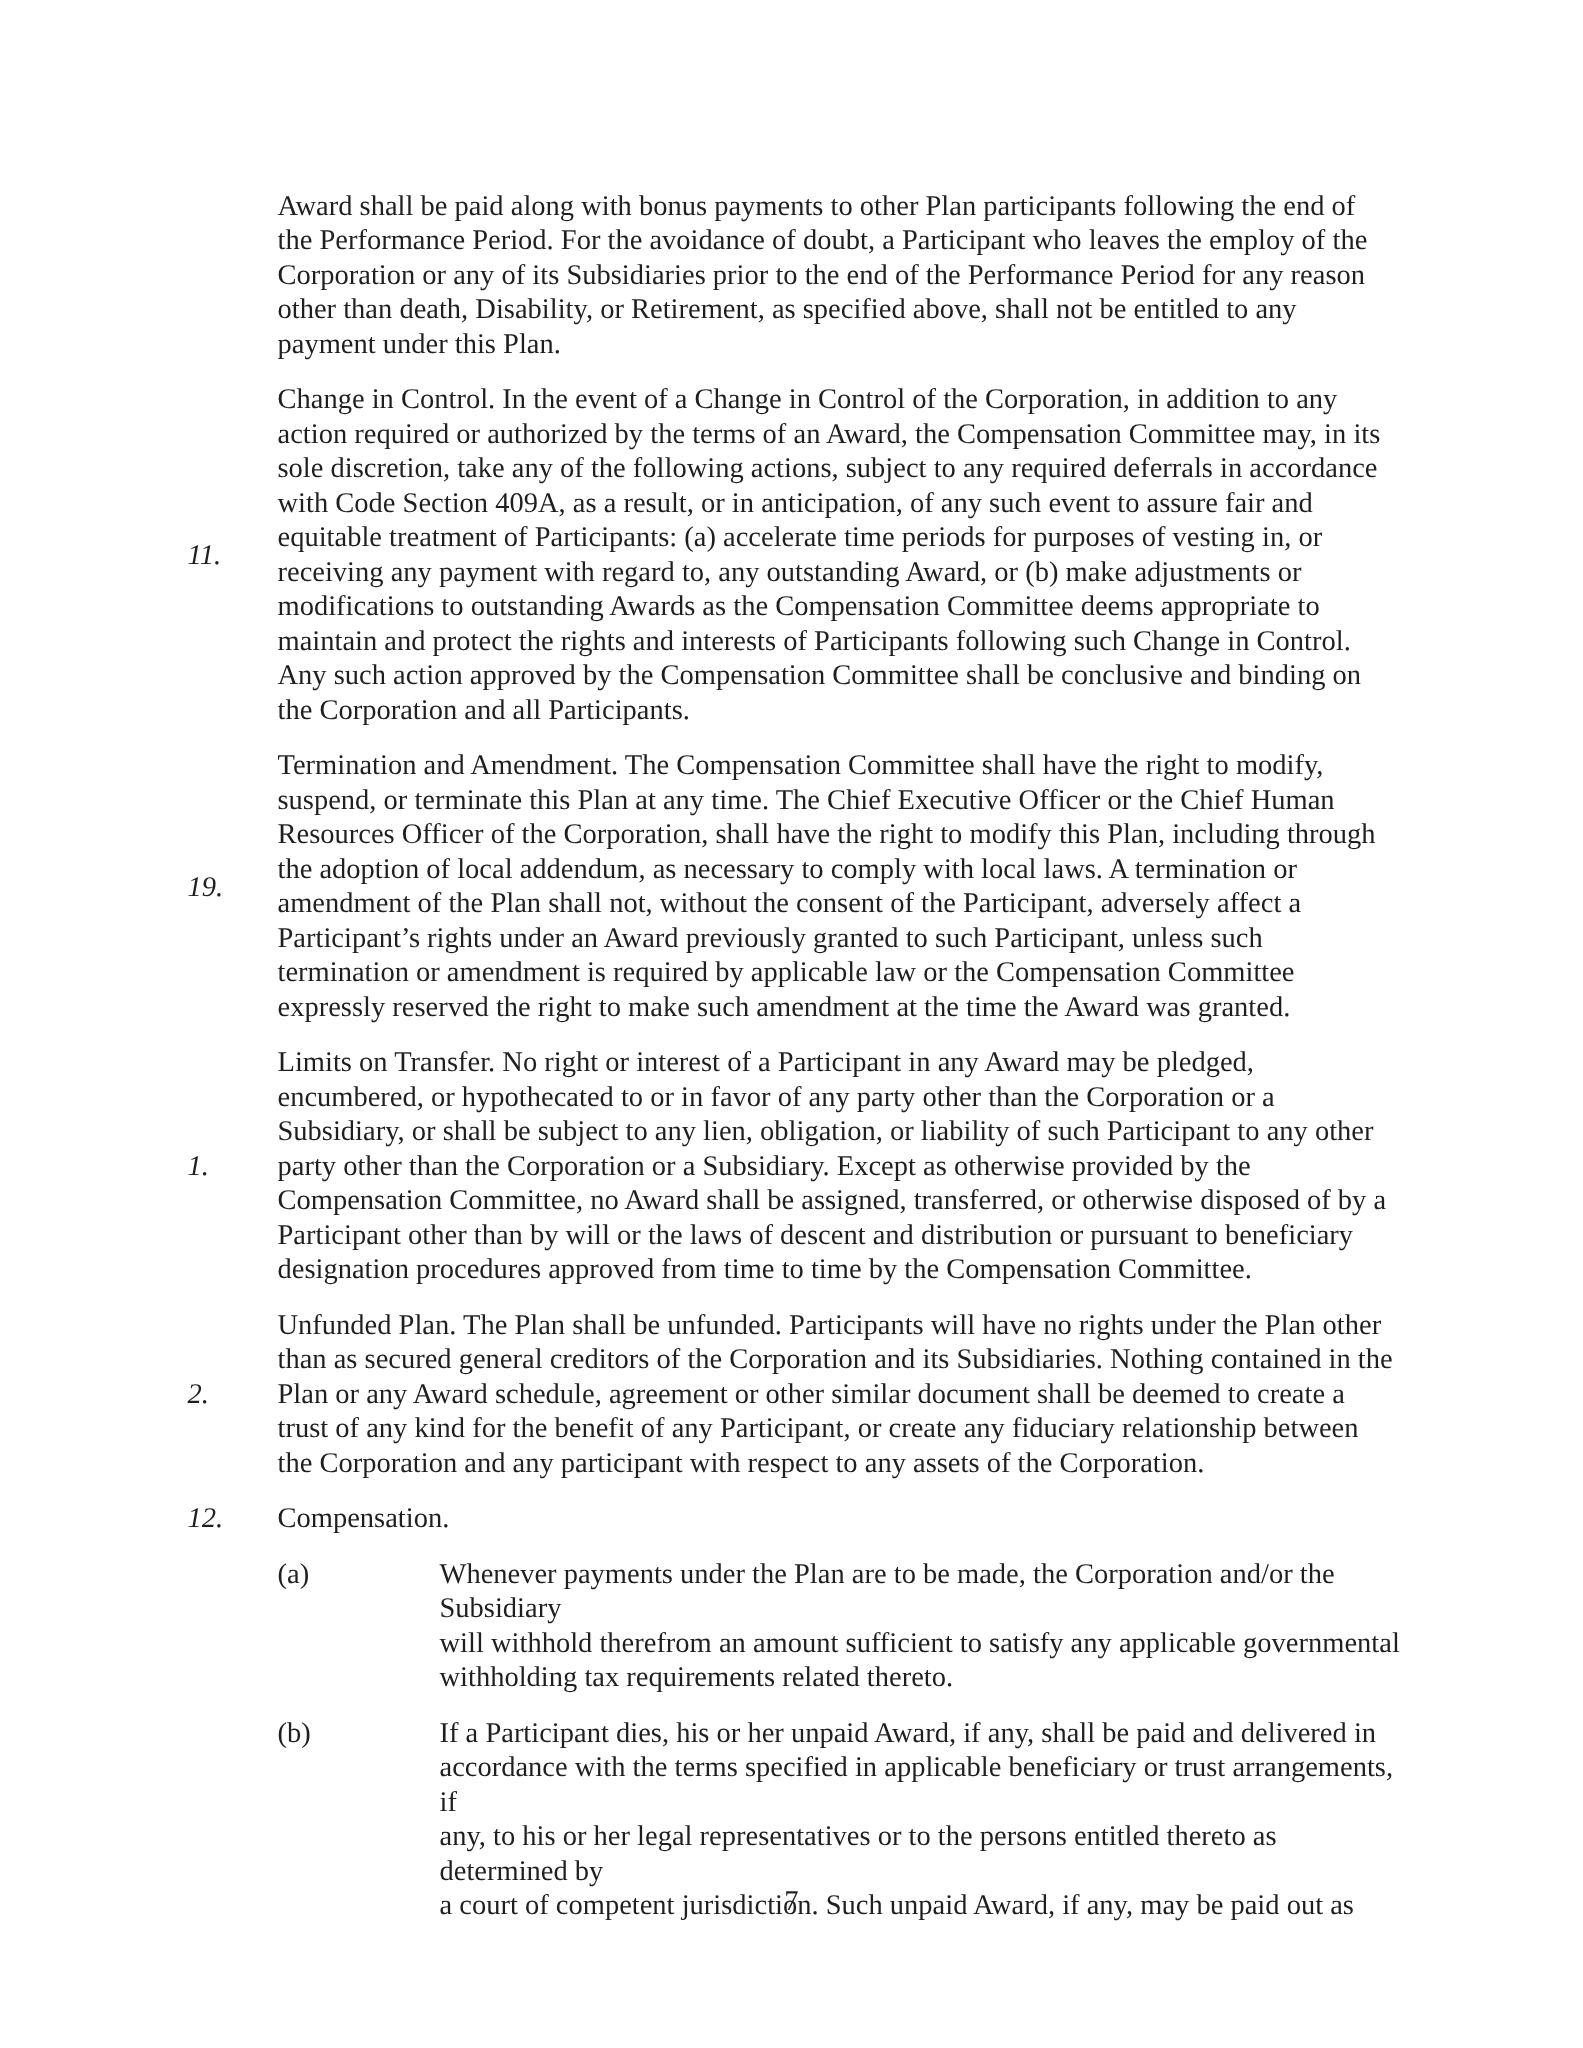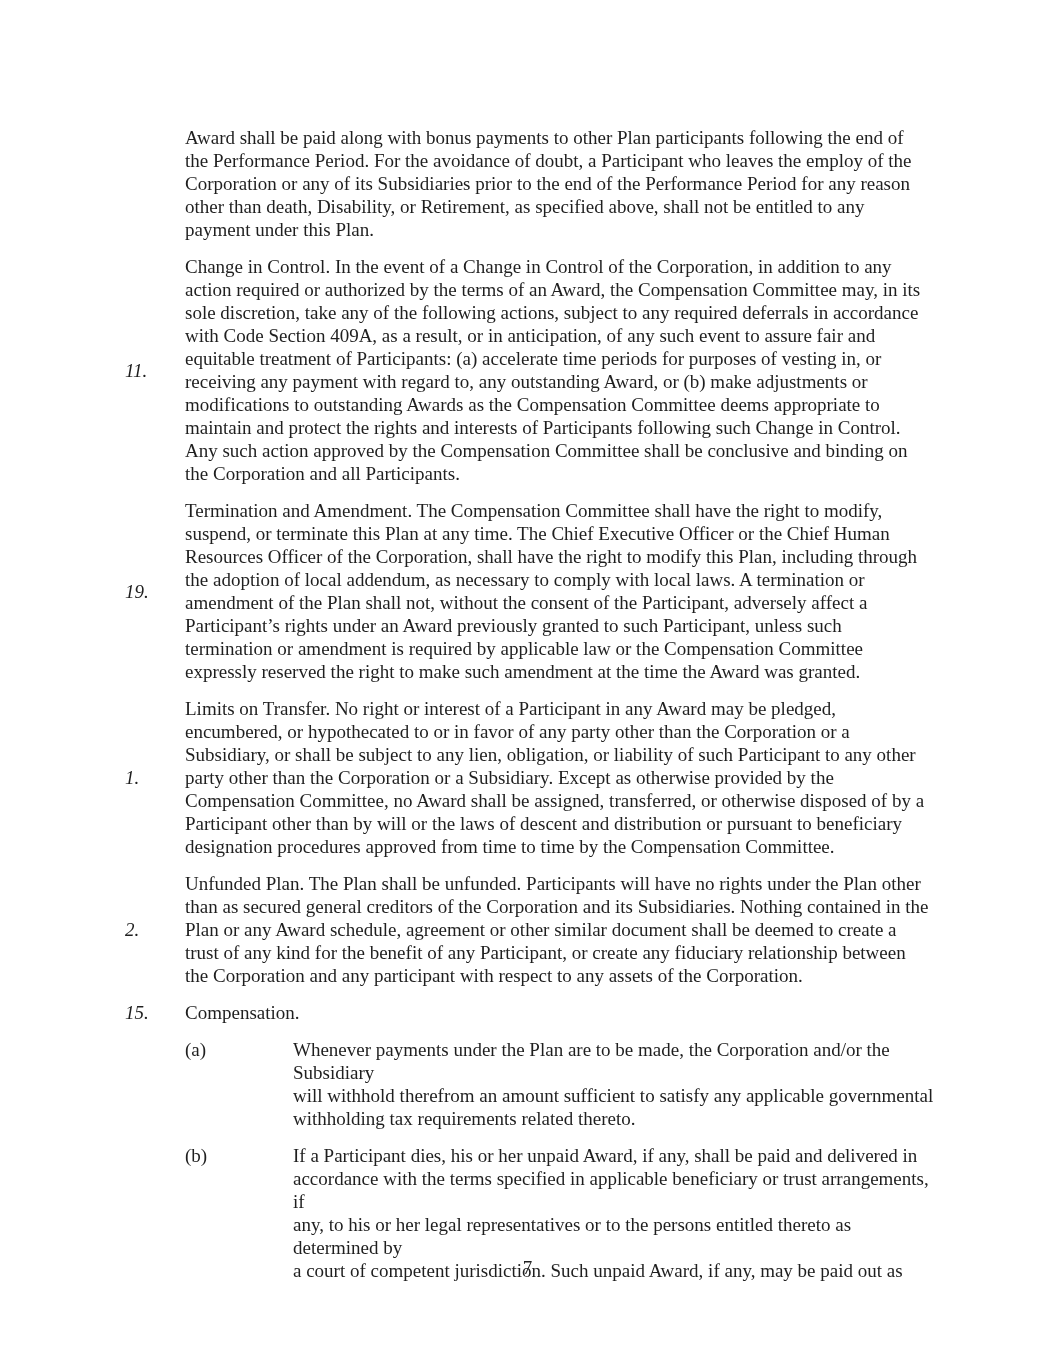--- a/index.html
+++ b/index.html
@@ -120,21 +120,21 @@
     <div class="para">
       <div class="num">2.</div>
       <div class="ptext">Unfunded Plan.  The Plan shall be unfunded. Participants will have no rights under the Plan other
 than as secured general creditors of the Corporation and its Subsidiaries. Nothing contained in the
 Plan or any Award schedule, agreement or other similar document shall be deemed to create a
 trust of any kind for the benefit of any Participant, or create any fiduciary relationship between
 the Corporation and any participant with respect to any assets of the Corporation.</div>
     </div>
 
     <div class="para">
-      <div class="num">15.</div>
+      <div class="num">12.</div>
       <div class="ptext">Compensation.</div>
     </div>
 
     <div class="para first-sub">
       <div class="num"></div>
       <div class="subrow">
         <div class="sublabel">(a)</div>
         <div class="subtext">Whenever payments under the Plan are to be made, the Corporation and/or the Subsidiary
 will withhold therefrom an amount sufficient to satisfy any applicable governmental
 withholding tax requirements related thereto.</div>

